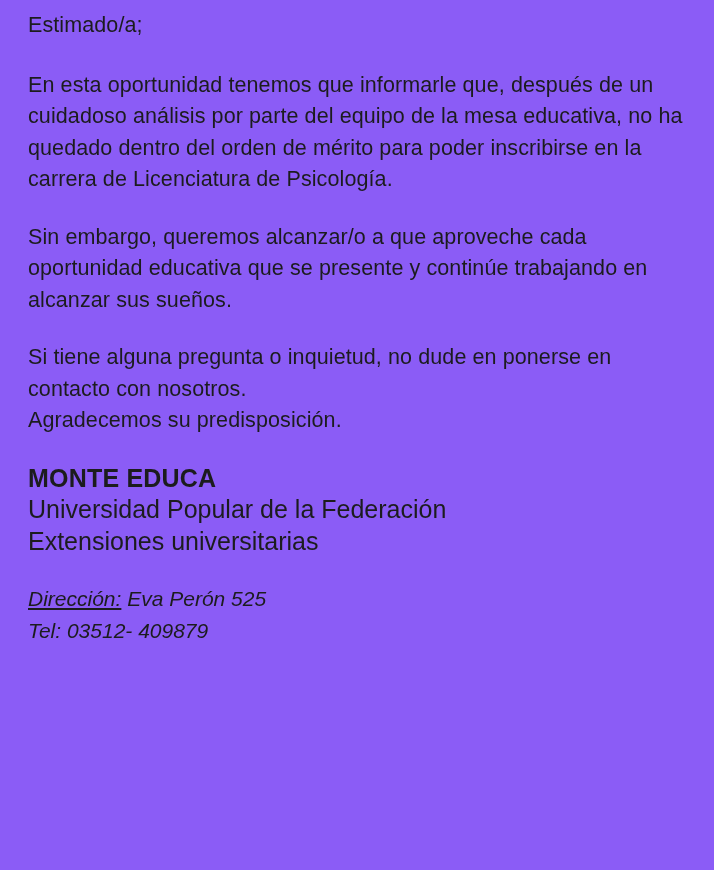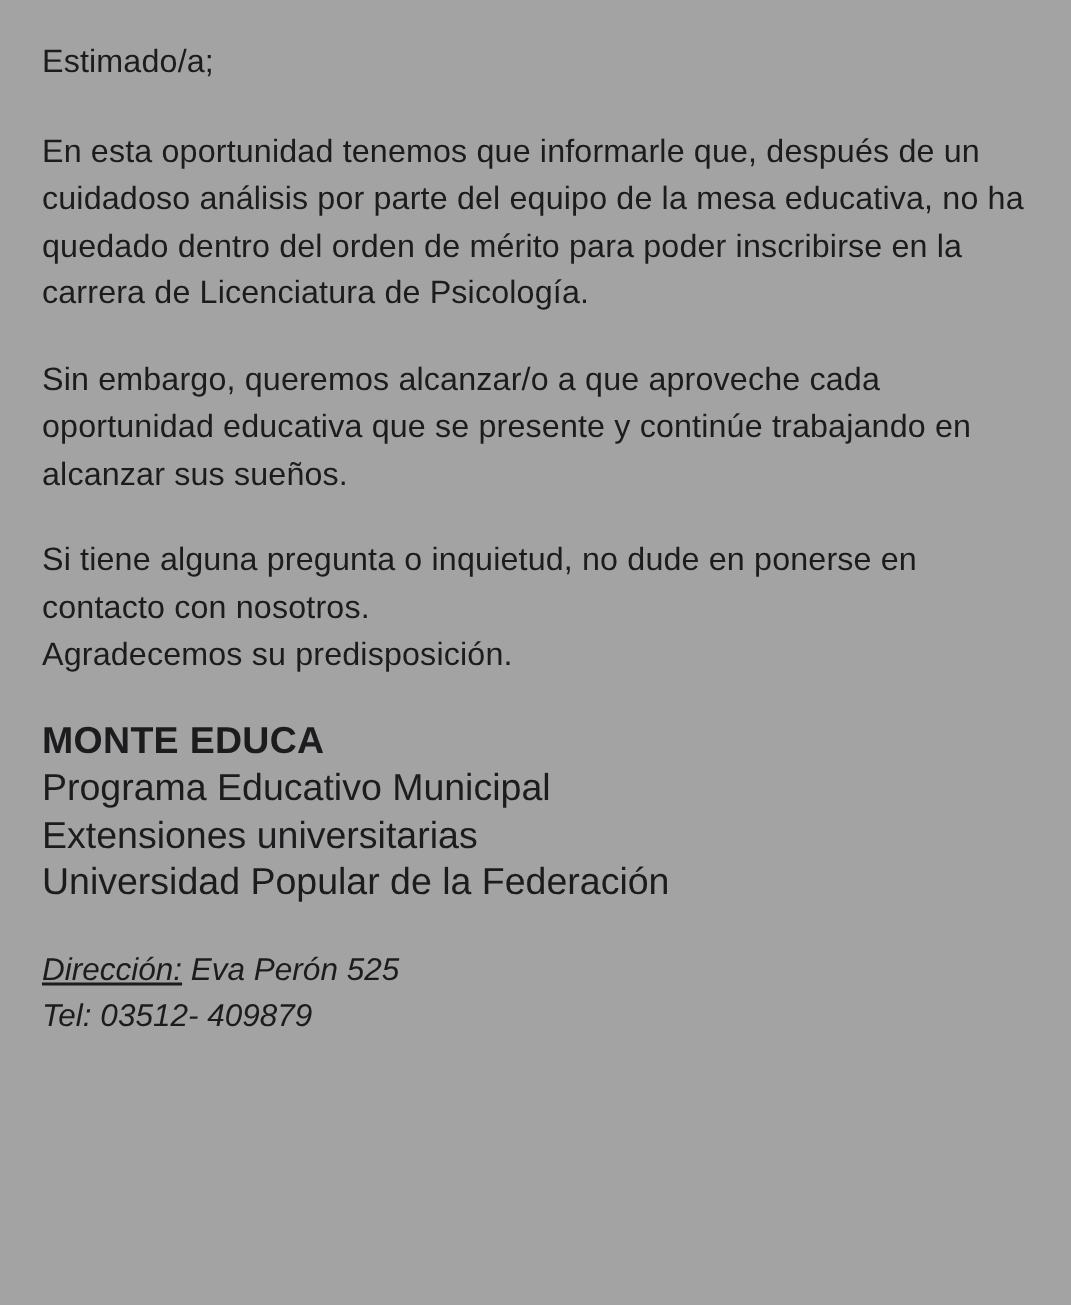--- a/index.html
+++ b/index.html
@@ -11,22 +11,22 @@
     height: 870px;
     background: #f5f6fa;
     font-family: "Liberation Sans", sans-serif;
     color: #1a1a1a;
     overflow: hidden;
   }
   .page {
     box-sizing: border-box;
     width: 714px;
     height: 870px;
-    padding: 26px 28px 0 28px;
-    background: #a3a3a3;
+    padding: 10px 28px 0 28px;
+    background: #8b5cf6;
   }
   .para {
     font-size: 21.5px;
     line-height: 31.5px;
     letter-spacing: 0.1px;
     margin: 0 0 26px 0;
     color: #1c1c1e;
     max-width: 660px;
   }
   .greeting {
@@ -67,23 +67,22 @@
 
   <p class="para">Sin embargo, queremos alcanzar/o a que aproveche cada oportunidad educativa que se presente y continúe trabajando en alcanzar sus sueños.</p>
 
   <div class="para">
     <div>Si tiene alguna pregunta o inquietud, no dude en ponerse en contacto con nosotros.</div>
     <div>Agradecemos su predisposición.</div>
   </div>
 
   <div class="sig-block">
     <div class="sig-line bold">MONTE EDUCA</div>
-    <div class="sig-line">Programa Educativo Municipal</div>
+    <div class="sig-line">Universidad Popular de la Federación</div>
     <div class="sig-line">Extensiones universitarias</div>
-    <div class="sig-line">Universidad Popular de la Federación</div>
   </div>
 
   <div>
     <div class="contact-line"><span class="underline">Dirección:</span><span> Eva Perón 525</span></div>
     <div class="contact-line">Tel: 03512- 409879</div>
   </div>
 
 </div>
 
 </body></html>

